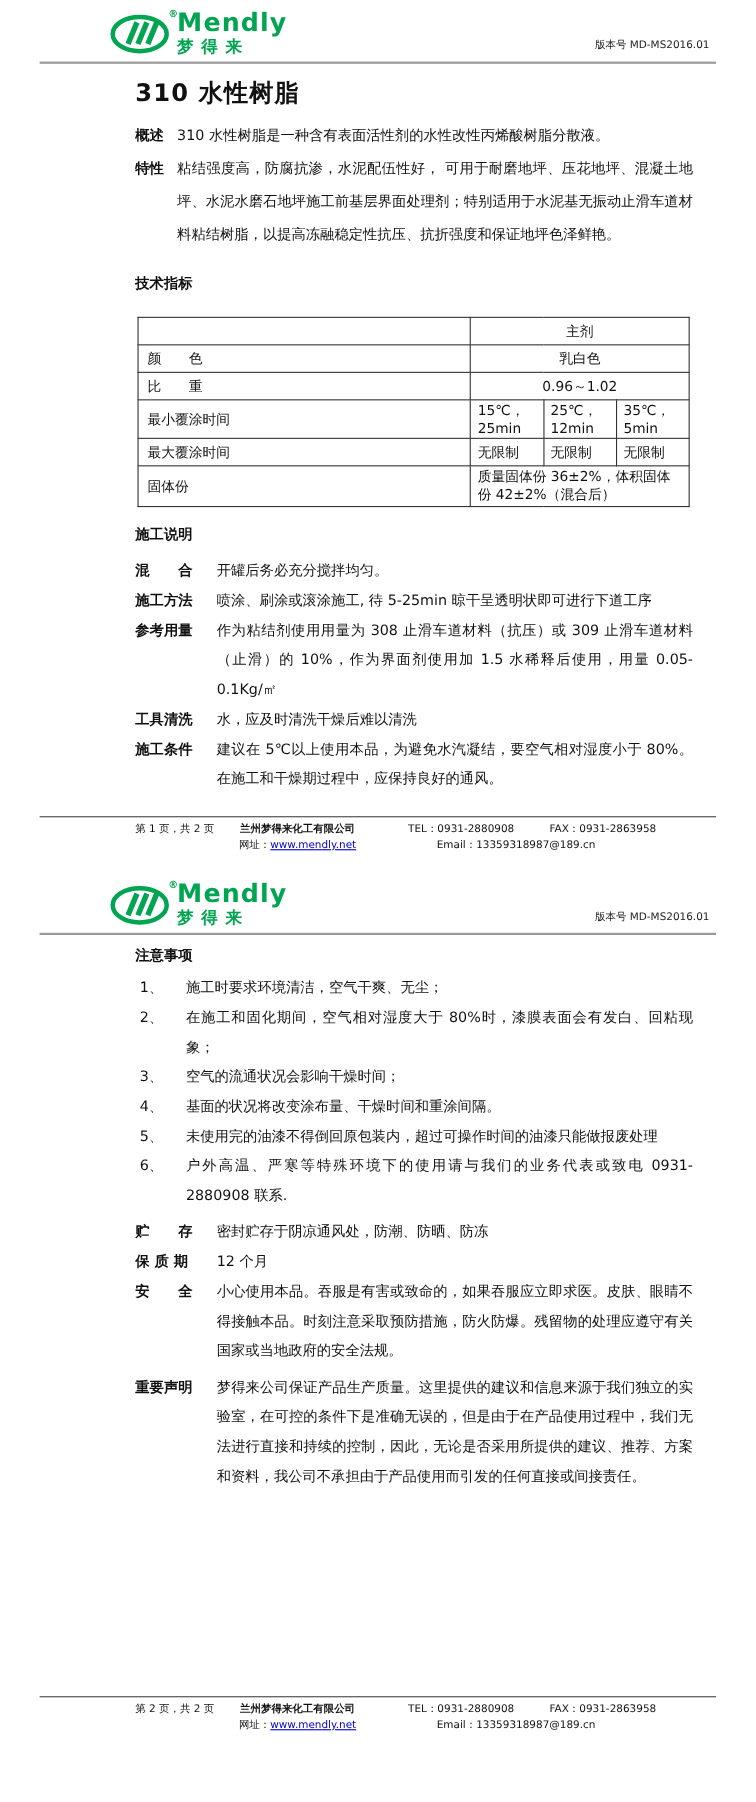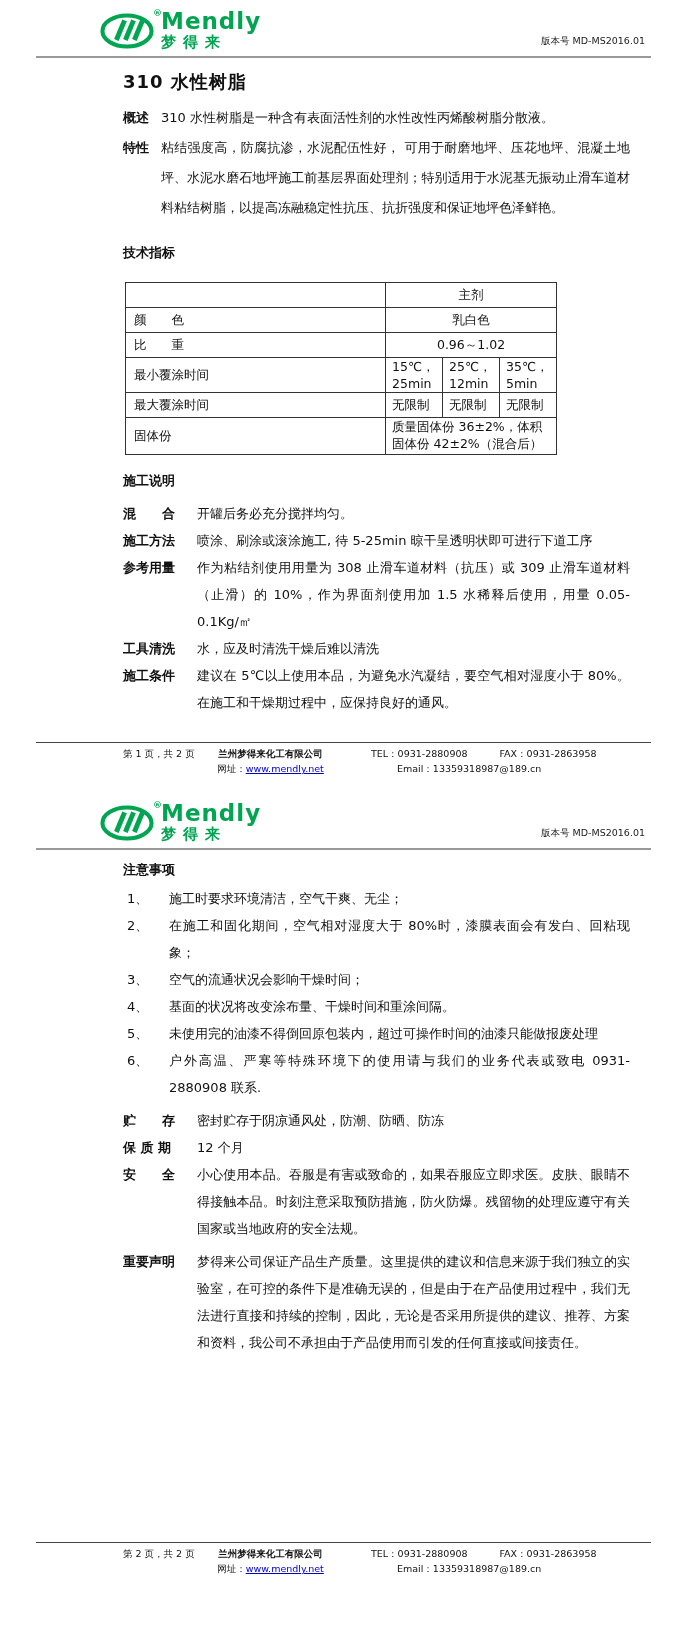--- a/index.html
+++ b/index.html
@@ -32,35 +32,35 @@
   }
   .logo-cn {
     color: #00a551; font-weight: bold; font-size: 15px; letter-spacing: 7px;
     margin-top: 2px; white-space: nowrap;
   }
   .version { font-size: 9.5px; color: #222; padding-bottom: 2px; white-space: nowrap; }
   .header-rule { border-top: 2px solid #9a9a9a; margin: 2px 36px 0 36px; }
 
   
   .content { padding: 0 57px 0 123px; }
-  .title { font-size: 18px; font-weight: bold; margin: 12px 0 10px 0; letter-spacing: 1px; }
+  .title { font-size: 22px; font-weight: bold; margin: 12px 0 10px 0; letter-spacing: 1px; }
 
   .para-row { display: flex; align-items: flex-start; line-height: 27px; font-size: 13px; }
   .para-row .lbl { font-weight: bold; flex: none; width: 38px; }
   .para-row .txt { flex: 1; text-align: justify; }
   .features { line-height: 30px; margin-top: 2px; }
 
   .h2 { font-size: 13px; font-weight: bold; line-height: 27px; }
   .tech-heading { margin-top: 16px; }
   .construction-heading { margin-top: 12px; }
 
   
   table.spec-table {
     border-collapse: collapse; margin: 16px 0 0 2px;
-    font-size: 12.5px; table-layout: fixed; width: 432px;
+    font-size: 12.5px; table-layout: fixed; width: 502px;
   }
   .spec-table td {
     border: 1px solid #333; height: 25px; padding: 1px 6px; vertical-align: middle;
   }
   .spec-table .c-label { width: 143px; }
   .spec-table .c-val { width: 94px; }
   .spec-table .center { text-align: center; }
   .spec-table .row-label { text-align: left; padding-left: 8px; }
 
   

